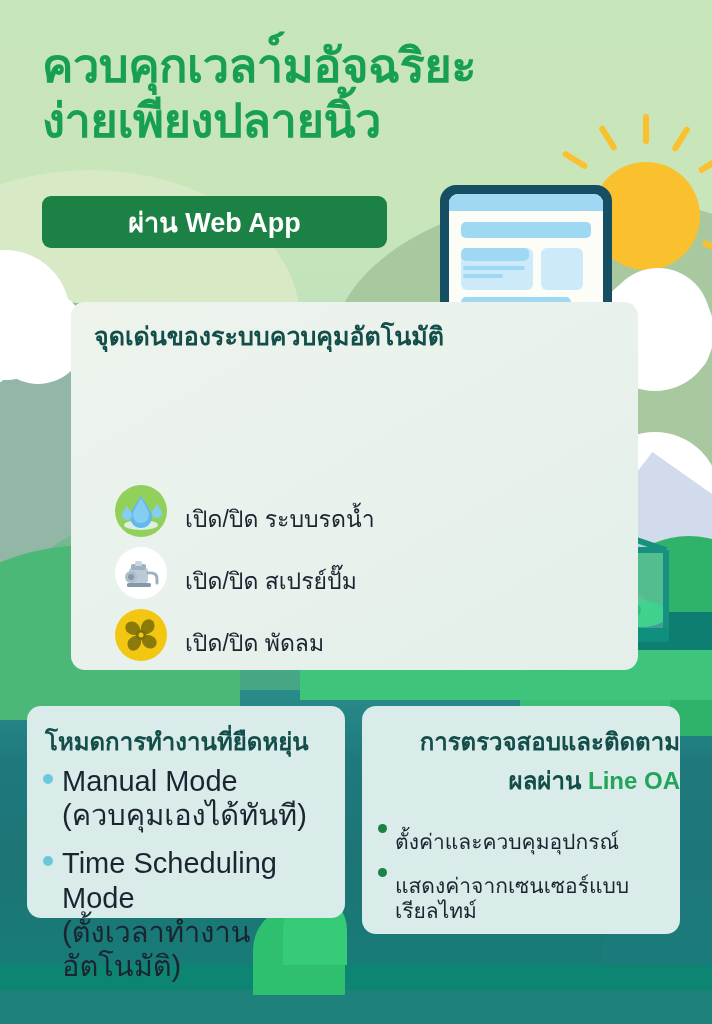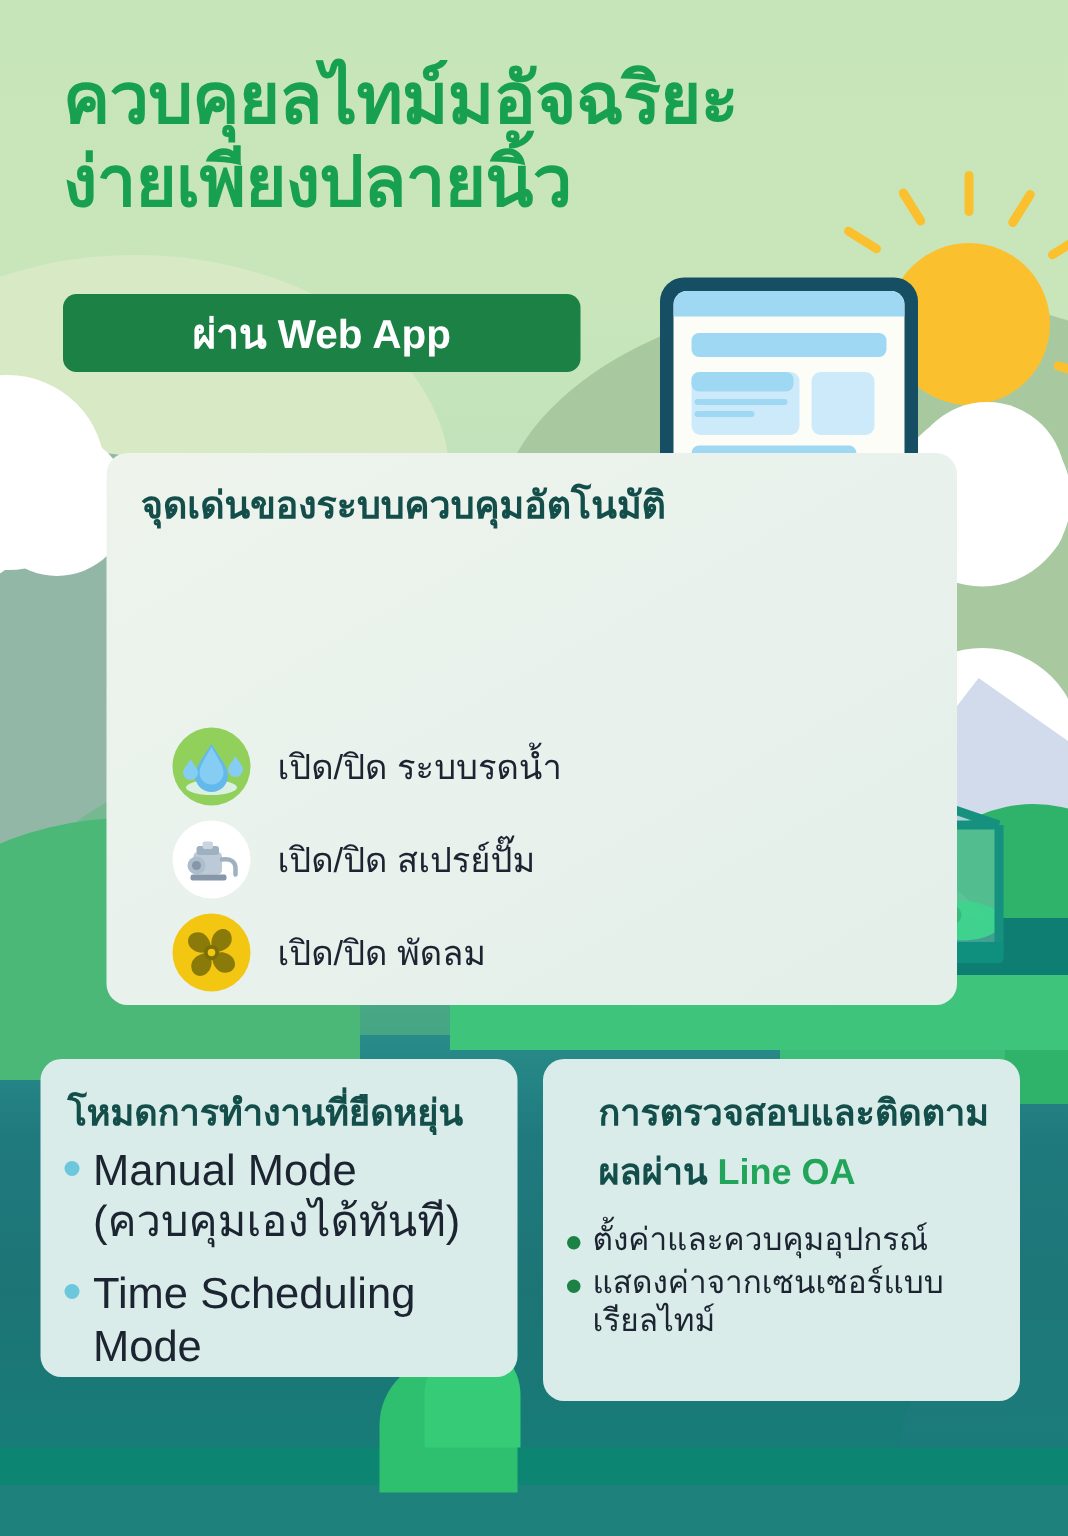--- a/index.html
+++ b/index.html
@@ -73,44 +73,44 @@
   .card-h{
     position:absolute;left:23px;top:14px;
     font-size:25px;font-weight:bold;color:#134e4a;
   }
   .blist{position:absolute;left:18px;top:56px;width:420px;}
   .bitem{display:flex;align-items:flex-start;margin-bottom:13px;}
   .dot{flex:0 0 auto;width:9px;height:9px;border-radius:50%;background:#1b8144;margin-top:11px;margin-right:8px;}
   .btxt{font-size:22px;line-height:1.22;color:#1b2430;}
 
   
-  .irow{position:absolute;display:flex;align-items:center;left:44px;}
+  .irow{position:absolute;display:flex;align-items:flex-end;left:44px;}
   .icirc{width:52px;height:52px;border-radius:50%;position:relative;overflow:hidden;flex:0 0 auto;}
   .ilabel{margin-left:18px;font-size:23px;color:#1b2430;}
 
   
   .gh{position:absolute;left:364px;top:494px;width:310px;height:152px;}
 
   
   #card-left{left:27px;top:706px;width:318px;height:212px;background:#d9ece9;}
   #card-right{left:362px;top:706px;width:318px;height:228px;background:#d9ece9;}
   .bc-h{
     position:absolute;left:0;right:0;top:16px;
     font-size:24px;font-weight:bold;color:#134e4a;
   }
   .bc-h.left{text-align:left;left:18px;}
-  .bc-h.center{text-align:left;margin-left:37px;}
+  .bc-h.center{text-align:right;margin-left:37px;}
   .accent{color:#22a55a;}
   .bl2{position:absolute;left:16px;width:292px;}
   .bitem2{display:flex;align-items:flex-start;margin-bottom:9px;}
   .dot2{flex:0 0 auto;width:10px;height:10px;border-radius:50%;background:#6cc7dd;margin-top:10px;margin-right:9px;}
   .dot3{flex:0 0 auto;width:9px;height:9px;border-radius:50%;background:#1b8144;margin-top:10px;margin-right:8px;}
   .btxt2{font-size:29px;line-height:1.18;color:#1b2430;}
   .btxt2 .sub{display:block;}
-  .btxt3{font-size:21px;line-height:1.2;color:#1b2430;}
+  .btxt3{font-size:21px;line-height:1.2;color:#1b2430;margin-top:15px;}
 
   .bottom-band{position:absolute;left:0;bottom:0;width:712px;height:34px;background:#2e7e84;opacity:.55;}
 </style>
 </head>
 <body>
 
 <div class="poster">
 
   <div class="bg">
 
@@ -179,21 +179,21 @@
       <div class="t-line" style="left:14px;top:80px;width:40px;"></div>
       <div class="t-block" style="left:92px;top:54px;width:42px;height:42px;"></div>
       <div class="t-bar" style="left:12px;top:103px;width:110px;height:13px;"></div>
       <div class="t-block" style="left:12px;top:123px;width:37px;height:38px;"></div>
       <div class="t-block" style="left:54px;top:123px;width:37px;height:38px;"></div>
       <div class="t-block" style="left:96px;top:123px;width:38px;height:38px;"></div>
     </div>
   </div>
 
   <div class="title" style="z-index:7;">
-    <span class="l1">ควบคุยลไทม์มอัจฉริยะ</span>
+    <span class="l1">ควบคุกเวลา์มอัจฉริยะ</span>
     <span class="l2">ง่ายเพียงปลายนิ้ว</span>
   </div>
   <div class="badge" style="z-index:7;">
     <span>ผ่าน Web App</span>
   </div>
 
   <svg class="gh" viewBox="0 0 310 152" xmlns="http://www.w3.org/2000/svg" style="z-index:3;">
 
     <polygon points="8,56 155,6 302,56 302,140 8,140" fill="#7fc9bd" opacity="0.45"></polygon>
 
@@ -319,20 +319,21 @@
         <span class="dot2"></span>
         <span class="btxt2">
           <span>Manual Mode</span>
           <span class="sub">(ควบคุมเองได้ทันที)</span>
         </span>
       </div>
       <div class="bitem2" style="margin-top:14px;">
         <span class="dot2"></span>
         <span class="btxt2">
           <span>Time Scheduling Mode</span>
+          <span class="sub">(ตั้งเวลาทำงานอัตโนมัติ)</span>
         </span>
       </div>
     </div>
   </div>
 
   <div class="card" id="card-right" style="z-index:7;">
     <div class="bc-h center">
       <span>การตรวจสอบและติดตาม</span><br>
       <span>ผลผ่าน </span><span class="accent">Line OA</span>
     </div>

